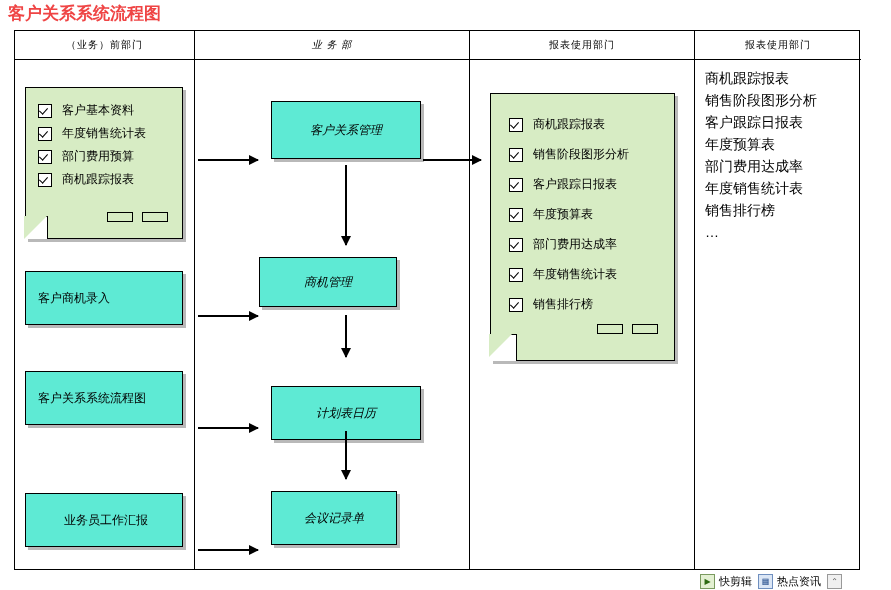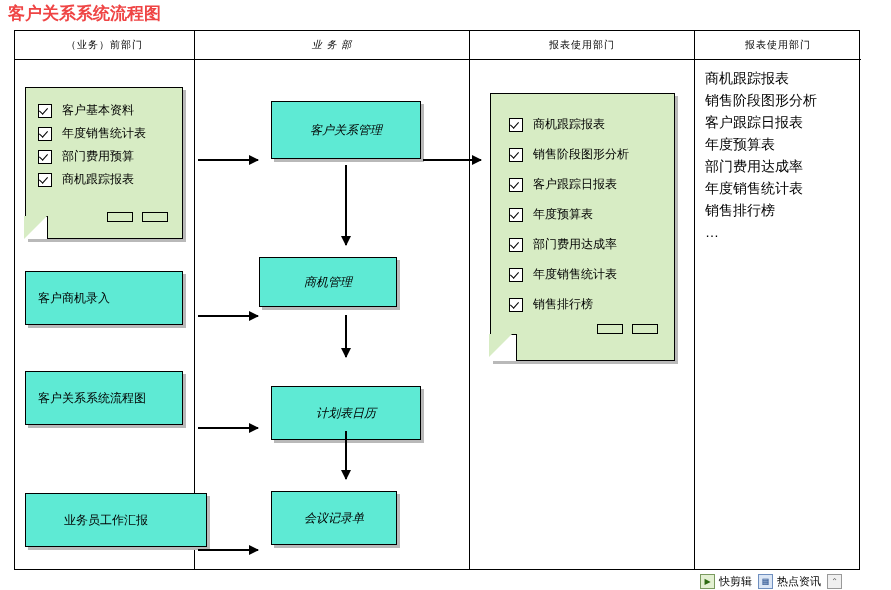--- a/index.html
+++ b/index.html
@@ -248,21 +248,21 @@
       </div>
       <div class="fold"></div>
     </div>
 
     <div class="box left-align" style="left:10px; top:240px; width:158px; height:54px;">
       <span>客户商机录入</span>
     </div>
     <div class="box left-align" style="left:10px; top:340px; width:158px; height:54px;">
       <span>客户关系系统流程图</span>
     </div>
-    <div class="box left-align" style="left:10px; top:462px; width:182px; height:54px;padding-left:38px;">
+    <div class="box left-align" style="left:10px; top:462px; width:158px; height:54px;padding-left:38px;">
       <span>业务员工作汇报</span>
     </div>
   </div>
 
   <div class="col" id="col2">
     <div class="col-head">业 务 部</div>
 
     <div class="box" style="left:76px; top:70px; width:150px; height:58px;">
       <span>客户关系管理</span>
     </div>

